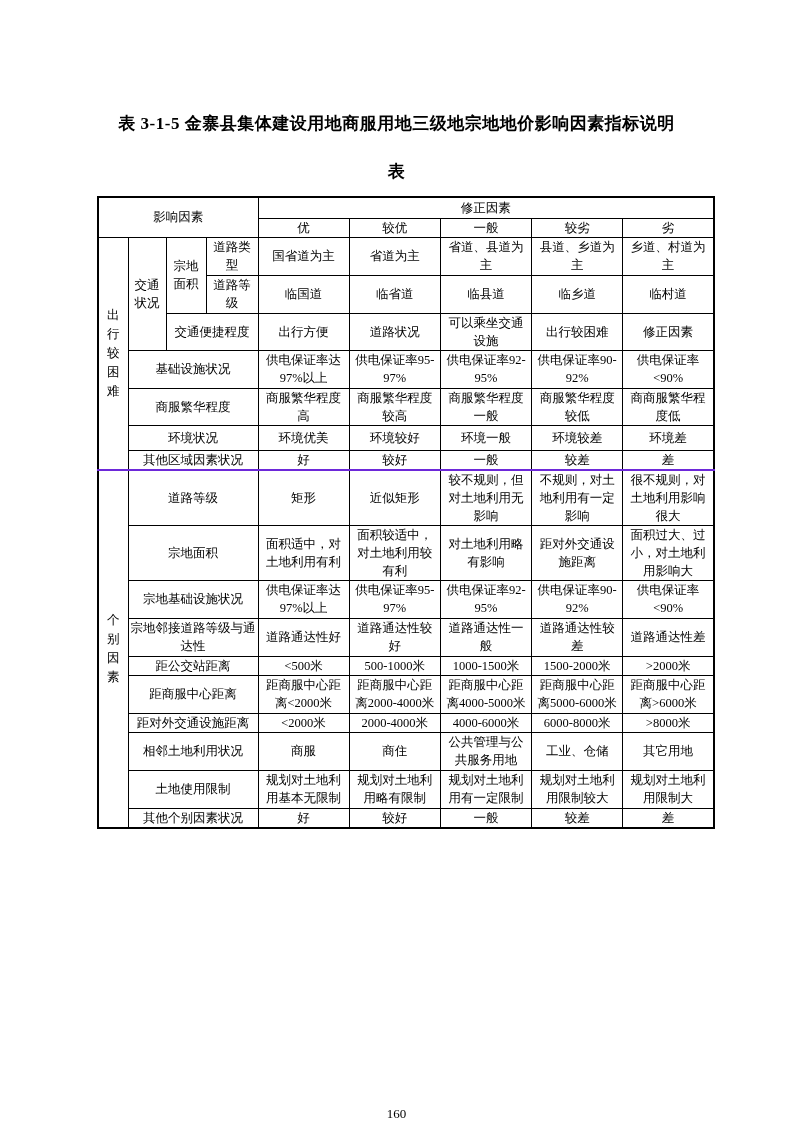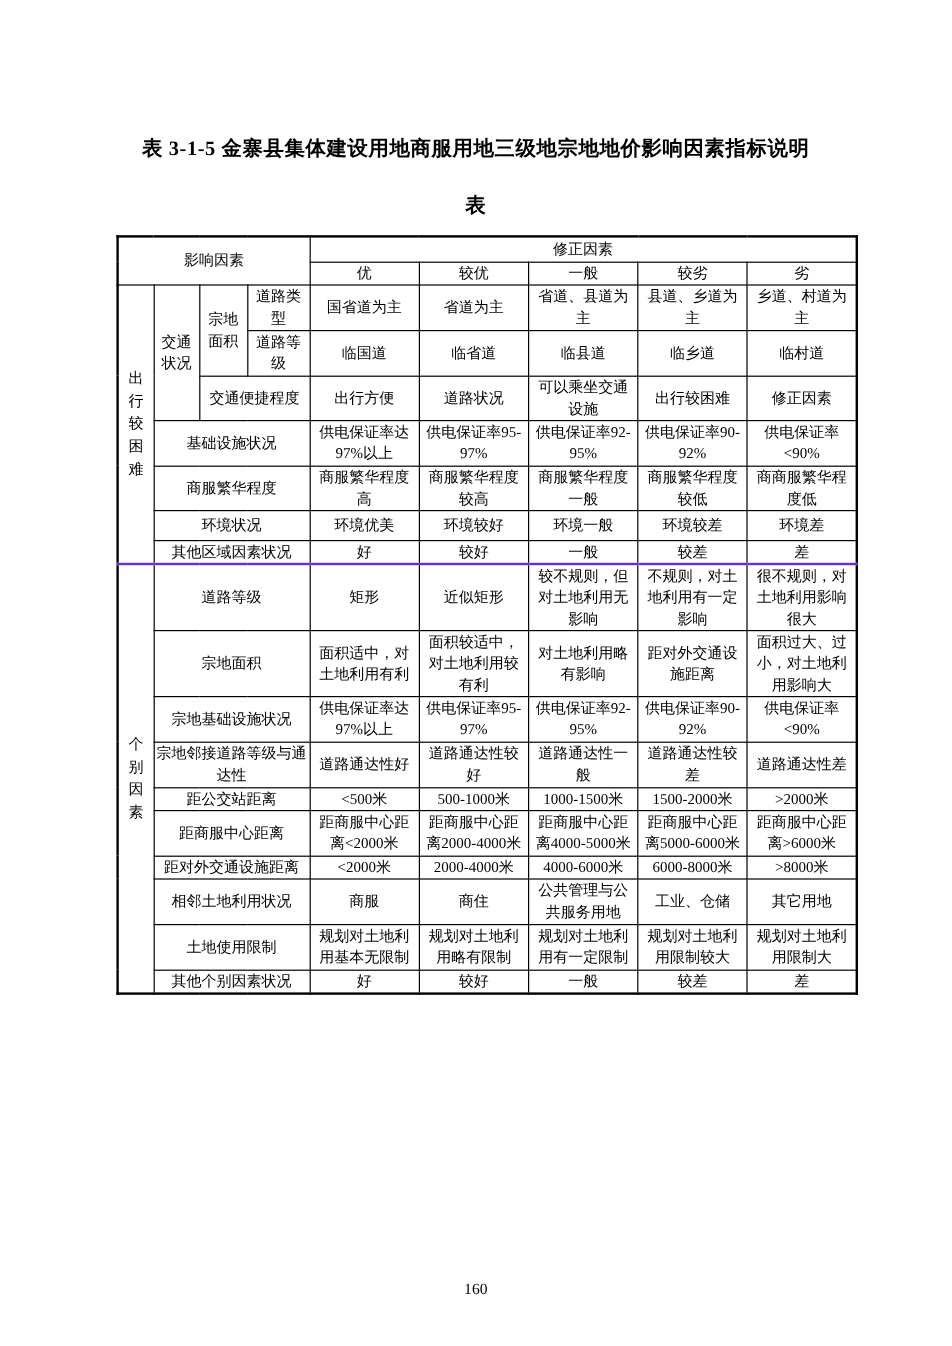--- a/index.html
+++ b/index.html
@@ -41,21 +41,21 @@
   tr.sec td { border-top: 2px solid #6d28d9; }
   .vcell .vlabel { width: 14px; margin: 0 auto; line-height: 19px; }
   .h21 { height: 21px; }
   .h19 { height: 19px; }
   .h25 { height: 25px; }
   .h37 { height: 37px; }
   .h38 { height: 38px; }
   .h54 { height: 54px; }
   .page-number {
     position: absolute;
-    top: 1038px;
+    top: 1078px;
     left: 0;
     width: 100%;
     text-align: center;
     font-size: 13px;
   }
 </style>
 </head>
 <body>
 
 <div class="page">

